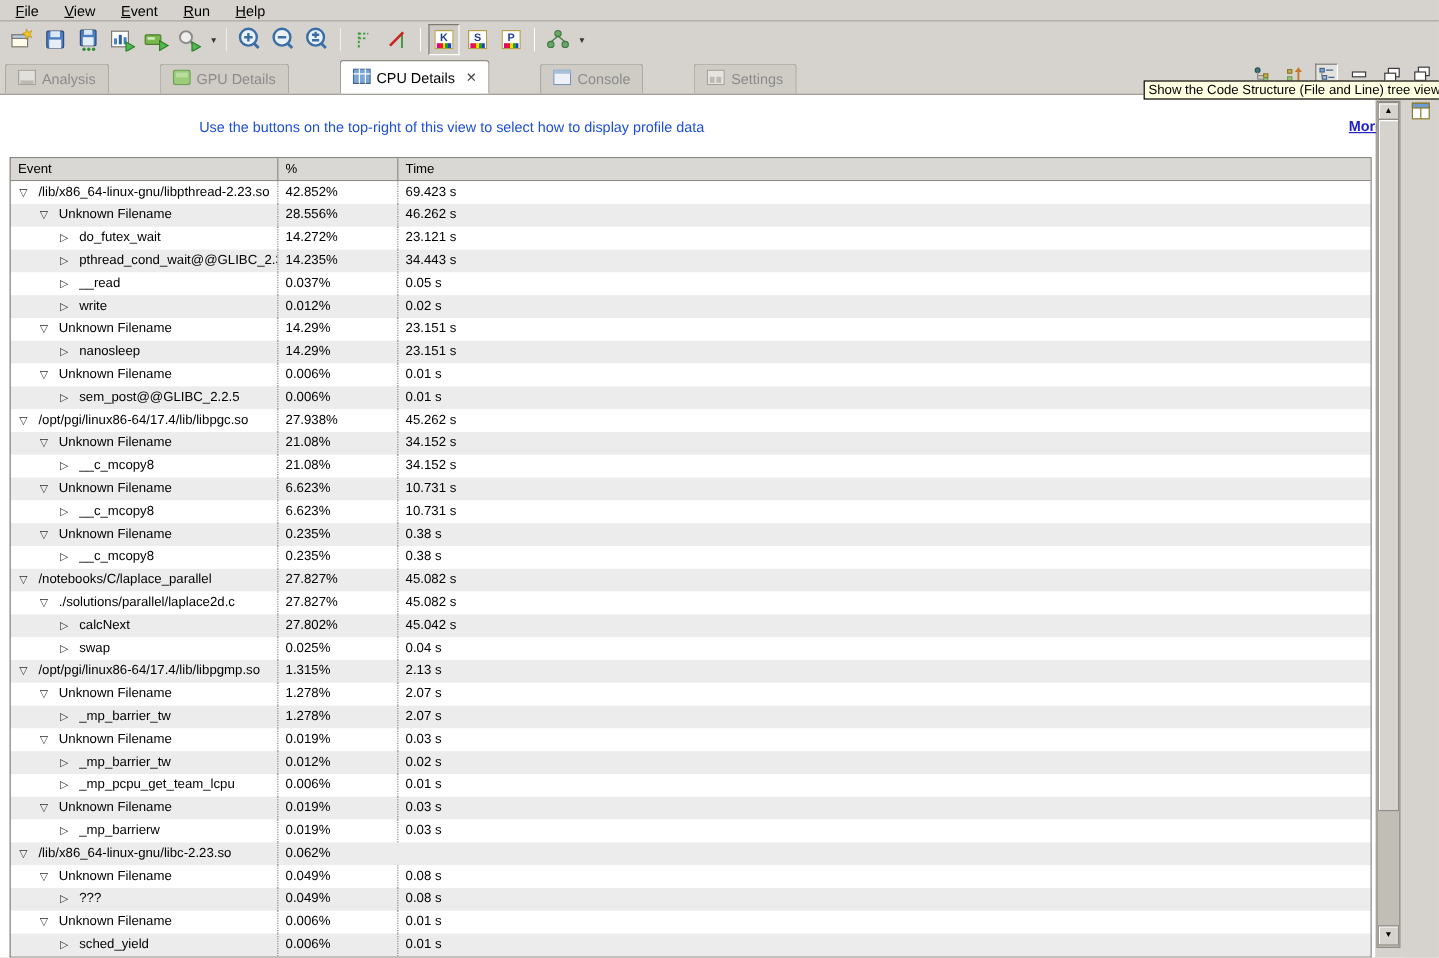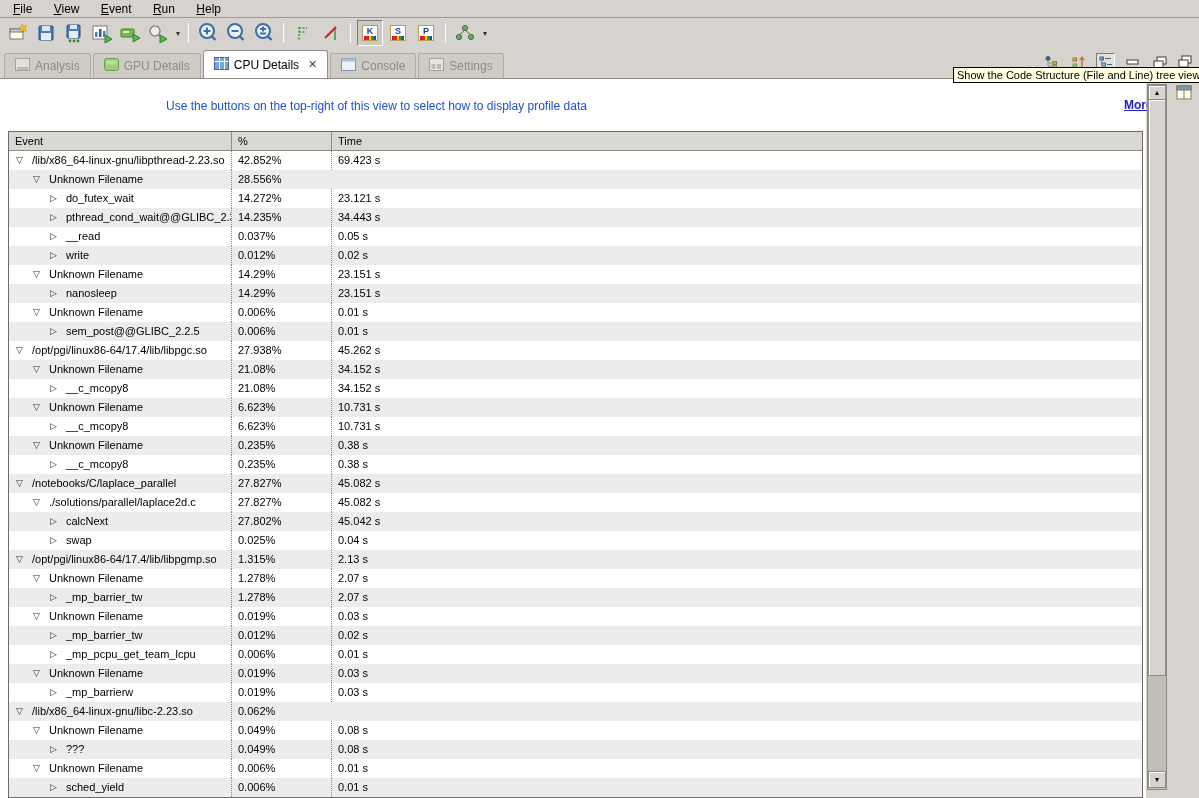--- a/index.html
+++ b/index.html
@@ -17,21 +17,21 @@
   .tbtn { width:26px; height:26px; display:flex; align-items:center; justify-content:center; margin:0 1px; }
   .tsep { width:1px; height:20px; background:#9d9a94; border-right:1px solid #fff; margin:0 5px; }
   .caret { font-size:8px; color:#333; margin-left:1px; width:10px; text-align:center; }
   .chip { width:16px; height:16px; background:#fff; border:1px solid #b5a14c; display:flex; flex-direction:column; align-items:center; }
   .chip .ltr { font-size:9px; font-weight:bold; color:#1c3d8f; line-height:10px; height:10px; }
   .chip .rainbow { width:12px; height:4px; background:linear-gradient(90deg,#e6007e 0 20%,#e62020 20% 40%,#ffd800 40% 60%,#20a020 60% 80%,#2040d0 80% 100%); }
   .tbtn.pressed { border:1px solid; border-color:#7d7a74 #ffffff #ffffff #7d7a74; background:#cdcac4; }
 
   
   .tabbar { position:absolute; left:0; top:48px; width:1199px; height:30px; background:#d6d3ce; }
-  .tabs { position:absolute; left:4px; bottom:0; display:flex; align-items:flex-end; }
+  .tabs { position:absolute; left:4px; bottom:0; display:flex; align-items:flex-end;gap:40px; }
   .tab { display:flex; align-items:center; gap:5px; height:25px; padding:0 10px; font-size:12px; color:#8b8b8b; background:#cfccc6; border:1px solid #aeaba5; border-bottom:none; border-radius:3px 3px 0 0; margin-right:2px; }
   .tab.active { background:#fff; color:#000; height:28px; border-color:#8f8c86; position:relative; z-index:2; }
   .tab .close { color:#444; font-size:11px; margin-left:4px; }
   .ticon { display:inline-block; }
   .minitools { position:absolute; right:30px; top:5px; display:flex; align-items:center; gap:8px; }
   .mbtn { width:19px; height:18px; display:flex; align-items:center; justify-content:center; }
   .mbtn.pressed { border:1px solid; border-color:#7d7a74 #ffffff #ffffff #7d7a74; background:#e4e2dd; }
   .corner-max { position:absolute; right:6px; top:6px; }
 
   
@@ -316,20 +316,21 @@
     </div>
     <div class="cell c-pct">42.852%</div>
     <div class="cell c-time">69.423 s</div>
   </div>
           <div class="row alt">
     <div class="cell c-event">
       <span class="exp" style="margin-left: 21px;">▽</span>
       <span class="lbl">Unknown Filename</span>
     </div>
     <div class="cell c-pct">28.556%</div>
+    <div class="cell c-time">46.262 s</div>
   </div>
           <div class="row">
     <div class="cell c-event">
       <span class="exp" style="margin-left: 38px;">▷</span>
       <span class="lbl">do_futex_wait</span>
     </div>
     <div class="cell c-pct">14.272%</div>
     <div class="cell c-time">23.121 s</div>
   </div>
           <div class="row alt">

